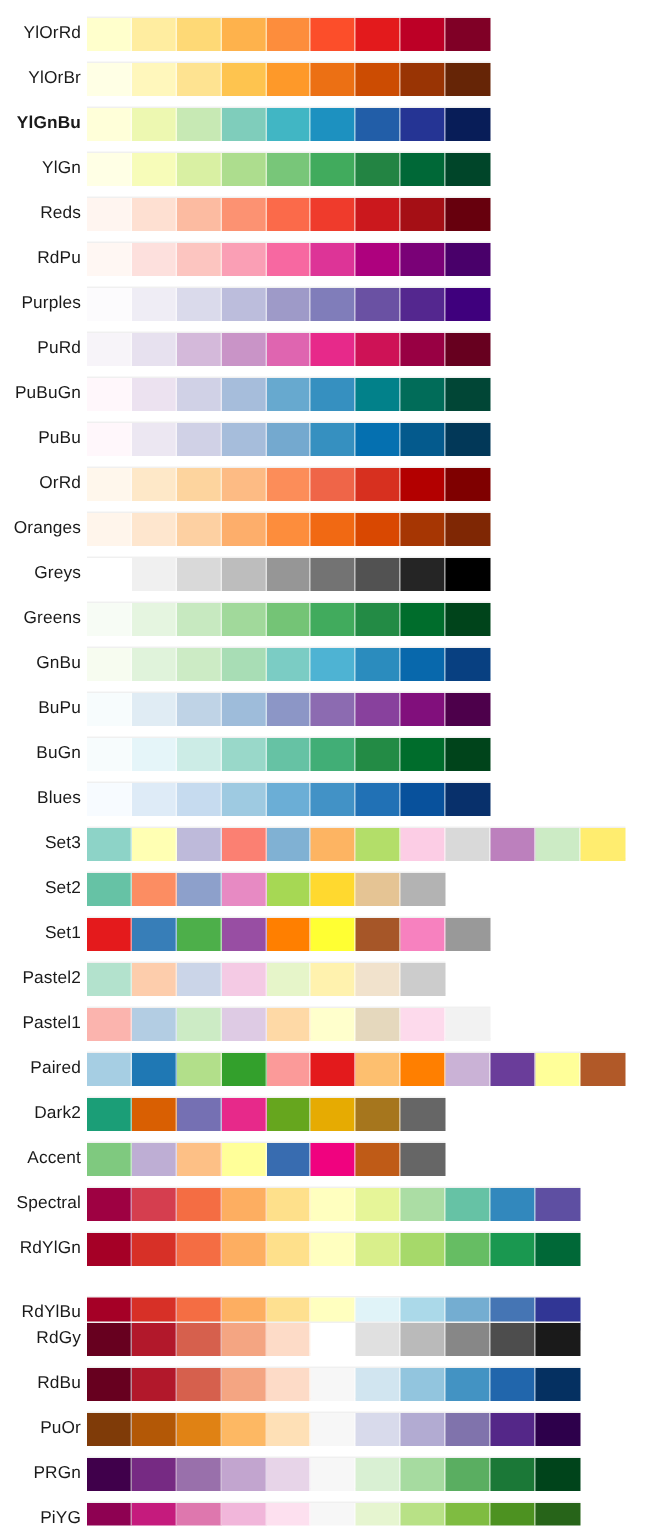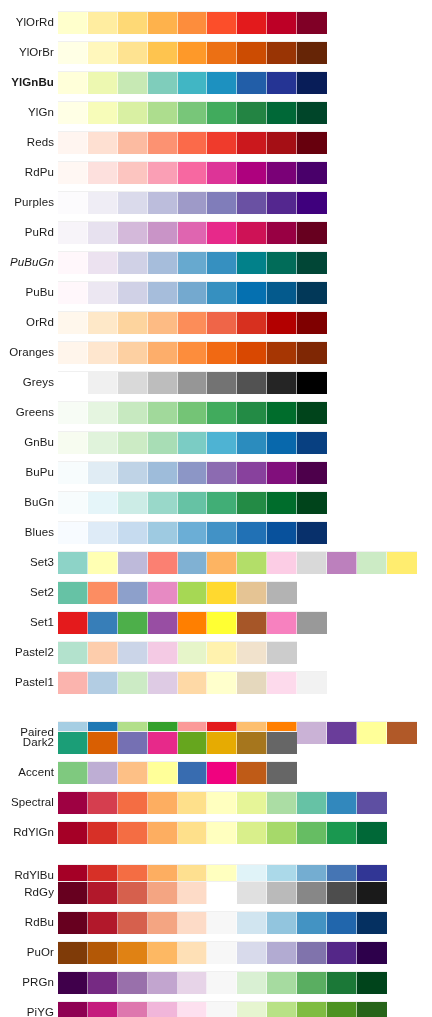--- a/index.html
+++ b/index.html
@@ -172,21 +172,21 @@
           <div class="cmap-swatch" style="background: rgb(231, 225, 239); width: 29.9px;"></div>
           <div class="cmap-swatch" style="background: rgb(212, 185, 218); width: 29.9px;"></div>
           <div class="cmap-swatch" style="background: rgb(201, 148, 199); width: 29.9px;"></div>
           <div class="cmap-swatch" style="background: rgb(223, 101, 176); width: 29.9px;"></div>
           <div class="cmap-swatch" style="background: rgb(231, 41, 138); width: 29.9px;"></div>
           <div class="cmap-swatch" style="background: rgb(206, 18, 86); width: 29.9px;"></div>
           <div class="cmap-swatch" style="background: rgb(152, 0, 67); width: 29.9px;"></div>
           <div class="cmap-swatch" style="background: rgb(103, 0, 31); width: 29.9px;"></div>
         </div>
       </div>
-      <div class="cmap-row" style="top: 251px; font-style: italic;">
+      <div class="cmap-row" style="top: 251px;">
         <div class="cmap-label">PuBuGn</div>
         <div class="cmap-strip" style="width: 269.1px;">
           <div class="cmap-swatch" style="background: rgb(255, 247, 251); width: 29.9px;"></div>
           <div class="cmap-swatch" style="background: rgb(236, 226, 240); width: 29.9px;"></div>
           <div class="cmap-swatch" style="background: rgb(208, 209, 230); width: 29.9px;"></div>
           <div class="cmap-swatch" style="background: rgb(166, 189, 219); width: 29.9px;"></div>
           <div class="cmap-swatch" style="background: rgb(103, 169, 207); width: 29.9px;"></div>
           <div class="cmap-swatch" style="background: rgb(54, 144, 192); width: 29.9px;"></div>
           <div class="cmap-swatch" style="background: rgb(2, 129, 138); width: 29.9px;"></div>
           <div class="cmap-swatch" style="background: rgb(1, 108, 89); width: 29.9px;"></div>
@@ -385,21 +385,21 @@
           <div class="cmap-swatch" style="background: rgb(179, 205, 227); width: 29.9px;"></div>
           <div class="cmap-swatch" style="background: rgb(204, 235, 197); width: 29.9px;"></div>
           <div class="cmap-swatch" style="background: rgb(222, 203, 228); width: 29.9px;"></div>
           <div class="cmap-swatch" style="background: rgb(254, 217, 166); width: 29.9px;"></div>
           <div class="cmap-swatch" style="background: rgb(255, 255, 204); width: 29.9px;"></div>
           <div class="cmap-swatch" style="background: rgb(229, 216, 189); width: 29.9px;"></div>
           <div class="cmap-swatch" style="background: rgb(253, 218, 236); width: 29.9px;"></div>
           <div class="cmap-swatch" style="background: rgb(242, 242, 242); width: 29.9px;"></div>
         </div>
       </div>
-      <div class="cmap-row" style="top: 721px;">
+      <div class="cmap-row" style="top: 701px;">
         <div class="cmap-label">Paired</div>
         <div class="cmap-strip" style="width: 358.8px;">
           <div class="cmap-swatch" style="background: rgb(166, 206, 227); width: 29.9px;"></div>
           <div class="cmap-swatch" style="background: rgb(31, 120, 180); width: 29.9px;"></div>
           <div class="cmap-swatch" style="background: rgb(178, 223, 138); width: 29.9px;"></div>
           <div class="cmap-swatch" style="background: rgb(51, 160, 44); width: 29.9px;"></div>
           <div class="cmap-swatch" style="background: rgb(251, 154, 153); width: 29.9px;"></div>
           <div class="cmap-swatch" style="background: rgb(227, 26, 28); width: 29.9px;"></div>
           <div class="cmap-swatch" style="background: rgb(253, 191, 111); width: 29.9px;"></div>
           <div class="cmap-swatch" style="background: rgb(255, 127, 0); width: 29.9px;"></div>

